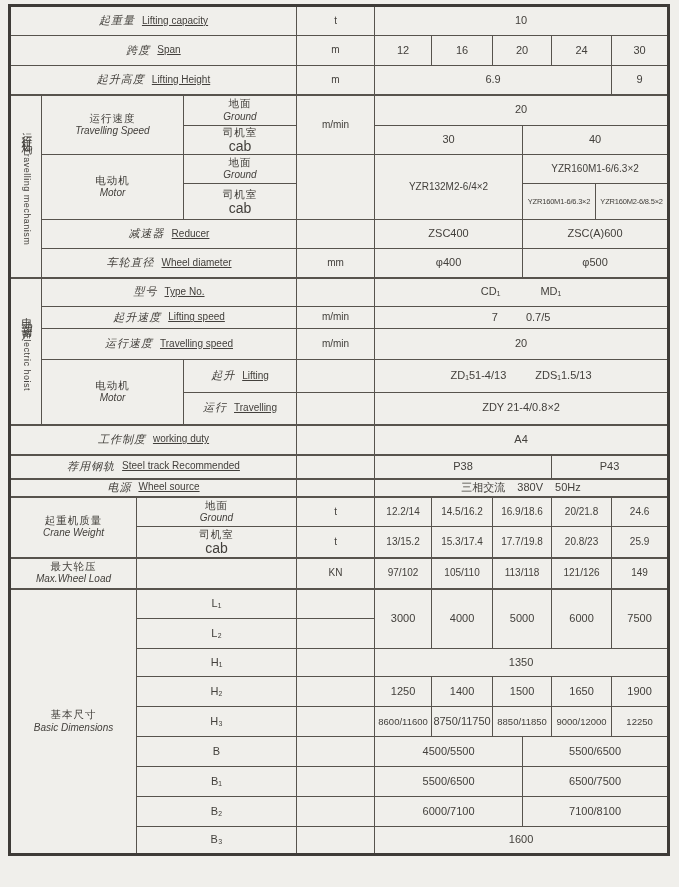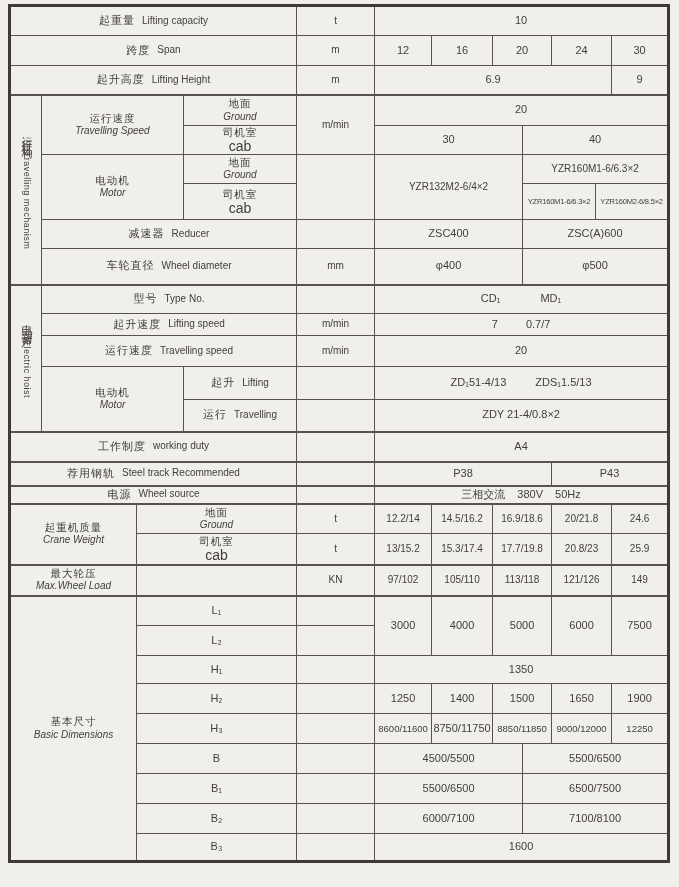--- a/index.html
+++ b/index.html
@@ -15,22 +15,22 @@
     border:3px solid #3e3b37;
   }
   td{
     border:1px solid #57534d;
     padding:0 1px;text-align:center;vertical-align:middle;
     font-size:11px;line-height:1.25;overflow:hidden;
   }
   tr.sec td{border-top-width:2px;}
   
   .lbl{display:flex;justify-content:center;align-items:center;gap:7px;}
-  .lbl .zh{font-size:11px;letter-spacing:1px;}
-  .lbl .en{font-size:10px;}
+  .lbl .zh{font-size:11px;letter-spacing:1px;font-style:italic;}
+  .lbl .en{font-size:10px;text-decoration:underline;}
   
   .lbl2 .zh{display:block;font-size:10.5px;letter-spacing:1px;}
   .lbl2 .en{display:block;font-size:10px;font-style:italic;}
   .lbl2 .en-big{display:block;font-size:14px;line-height:1.05;}
   
   td.vcell{padding:0;}
   .vtext{display:inline-block;writing-mode:vertical-rl;text-orientation:mixed;}
   .vtext .vzh{text-orientation:upright;font-size:11px;letter-spacing:4px;}
   .vtext .ven{font-size:9px;margin-top:9px;letter-spacing:.5px;}
   
@@ -134,21 +134,21 @@
             <span class="lbl">
               <span class="zh">减速器</span>
               <span class="en">Reducer</span>
             </span>
           </td>
   <td class="unit"></td>
   <td colspan="3" class="val">ZSC400</td>
   <td colspan="4" class="val">ZSC(A)600</td>
 </tr>
 
-<tr style="height:36px">
+<tr style="height:29px">
   <td colspan="3">
             <span class="lbl">
               <span class="zh">车轮直径</span>
               <span class="en">Wheel diameter</span>
             </span>
           </td>
   <td class="unit">mm</td>
   <td colspan="3" class="val">φ400</td>
   <td colspan="4" class="val">φ500</td>
 </tr>
@@ -174,21 +174,21 @@
   <td colspan="3">
             <span class="lbl">
               <span class="zh">起升速度</span>
               <span class="en">Lifting speed</span>
             </span>
           </td>
   <td class="unit">m/min</td>
   <td colspan="7">
             <span class="pair g28 val">
               <span>7</span>
-              <span>0.7/7</span>
+              <span>0.7/5</span>
             </span>
           </td>
 </tr>
 
 <tr style="height:31px">
   <td colspan="3">
             <span class="lbl">
               <span class="zh">运行速度</span>
               <span class="en">Travelling speed</span>
             </span>

